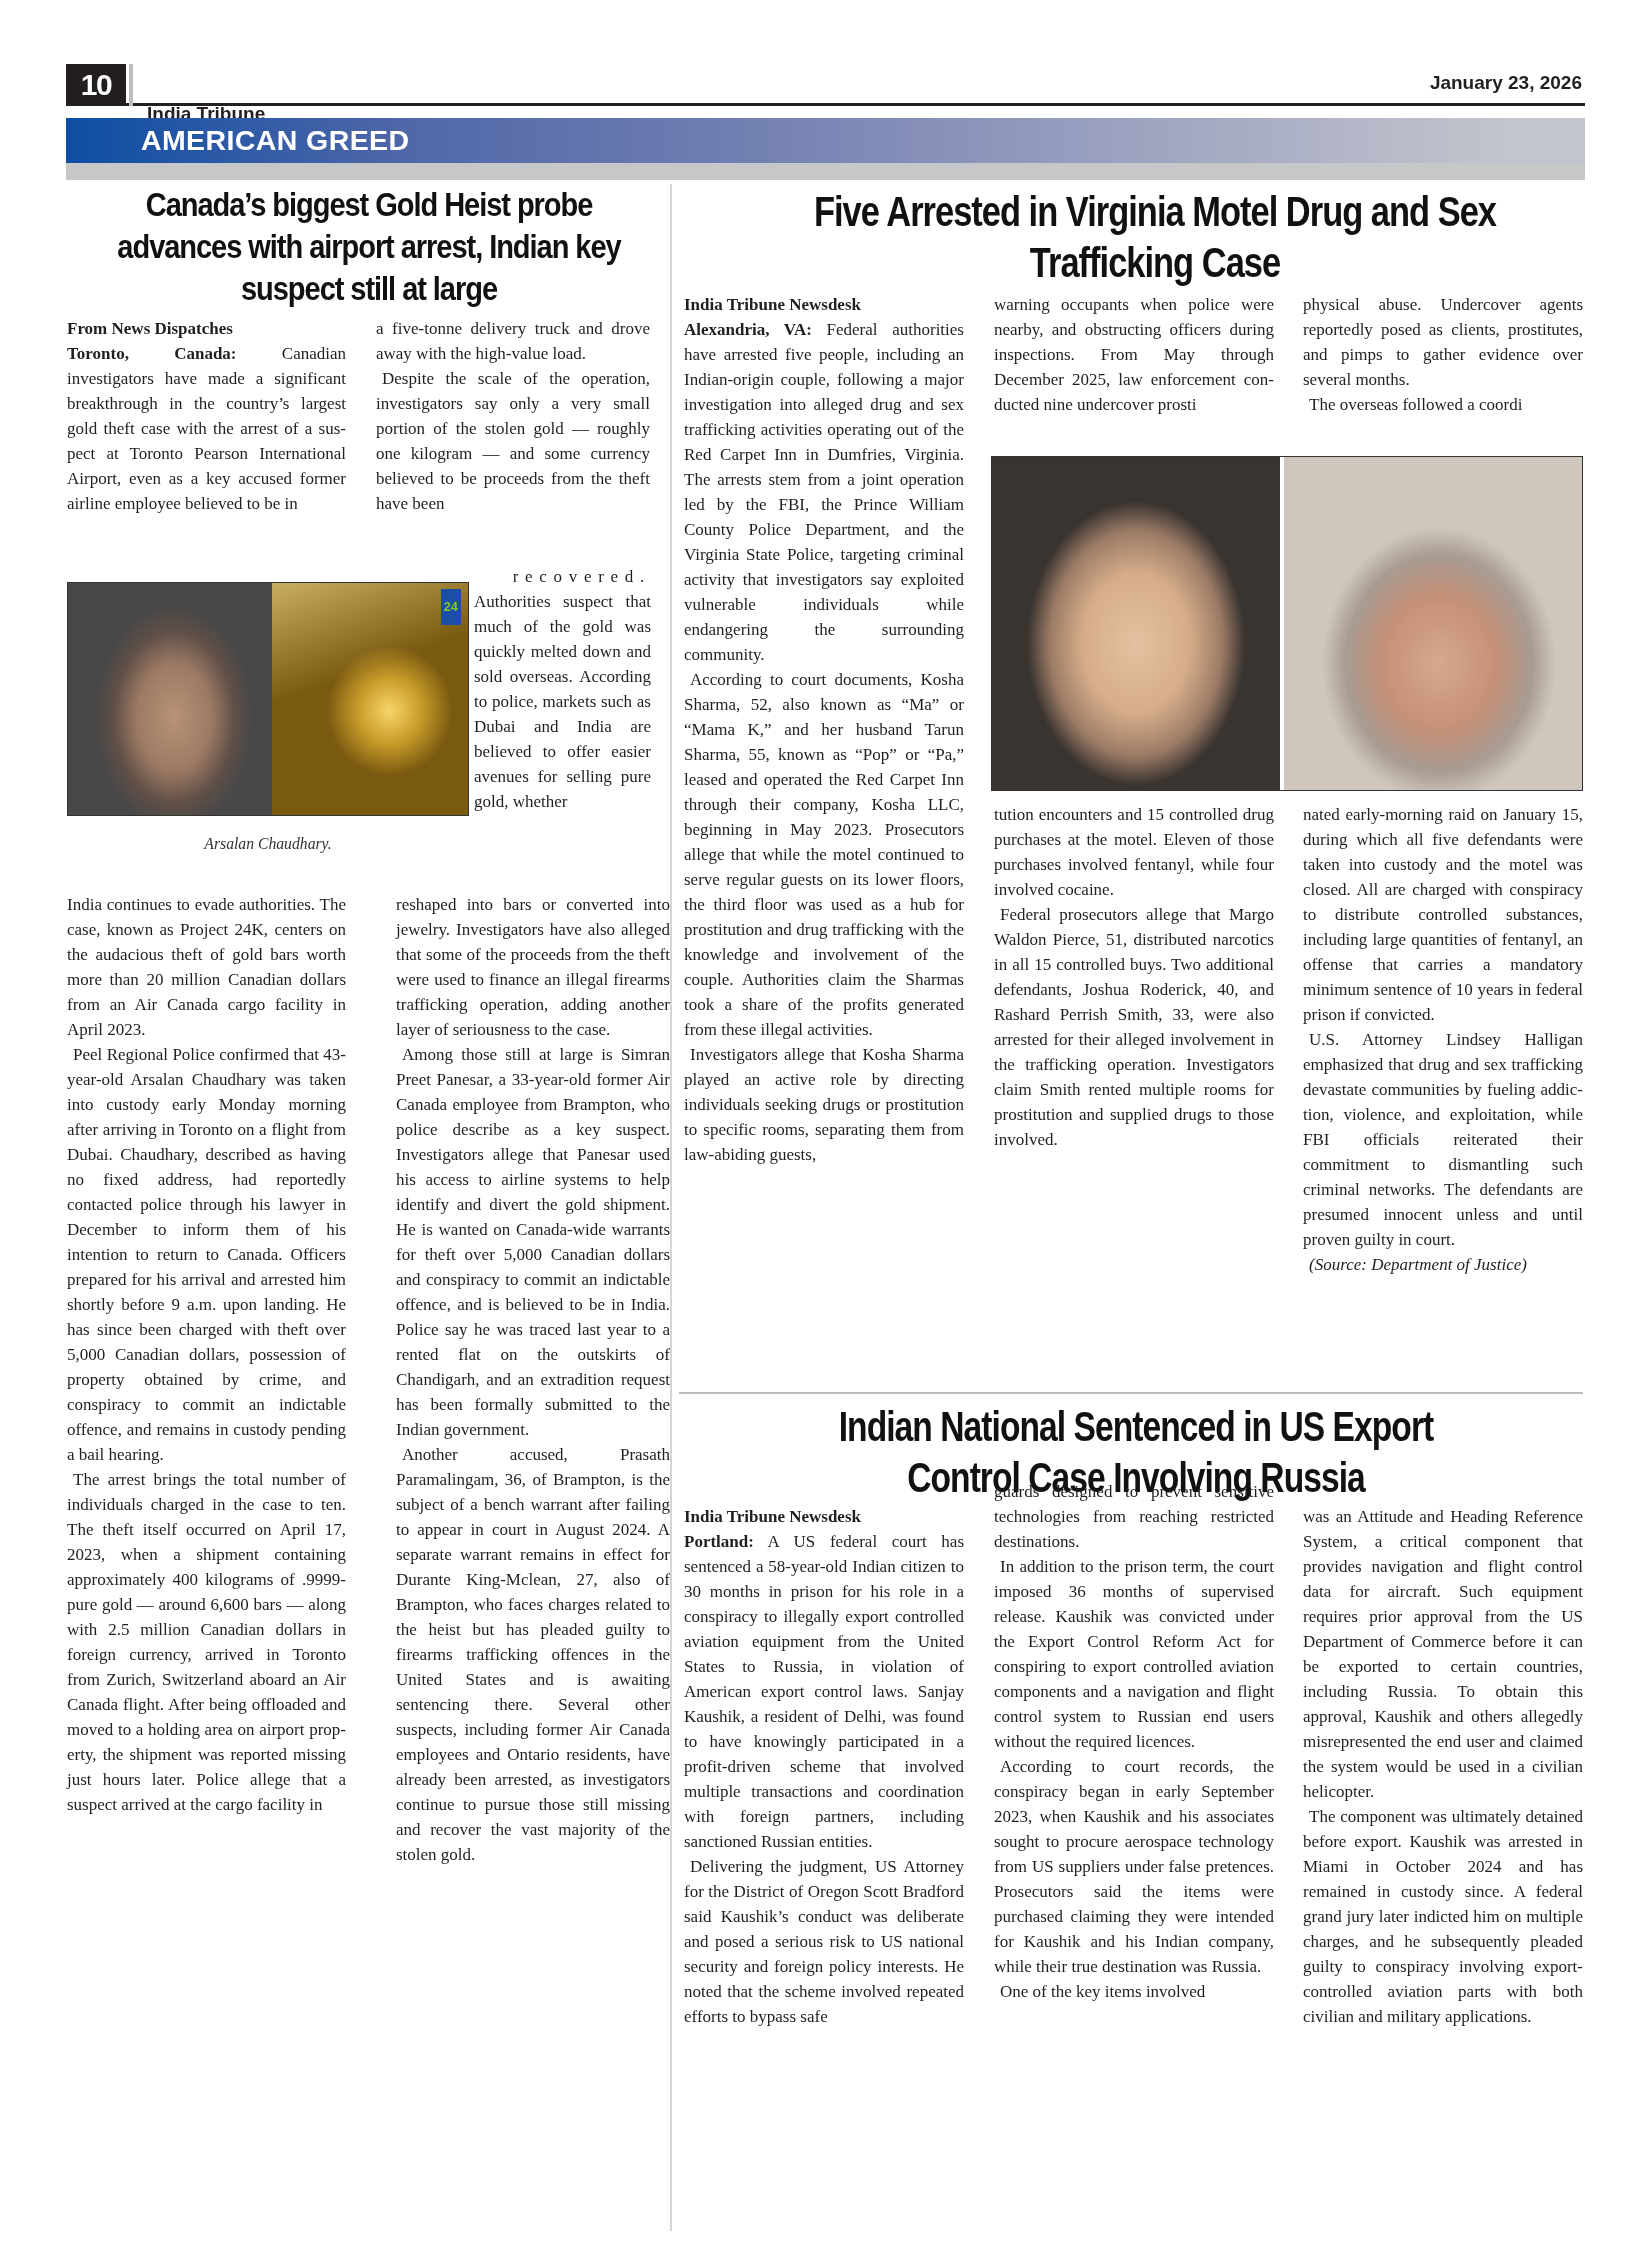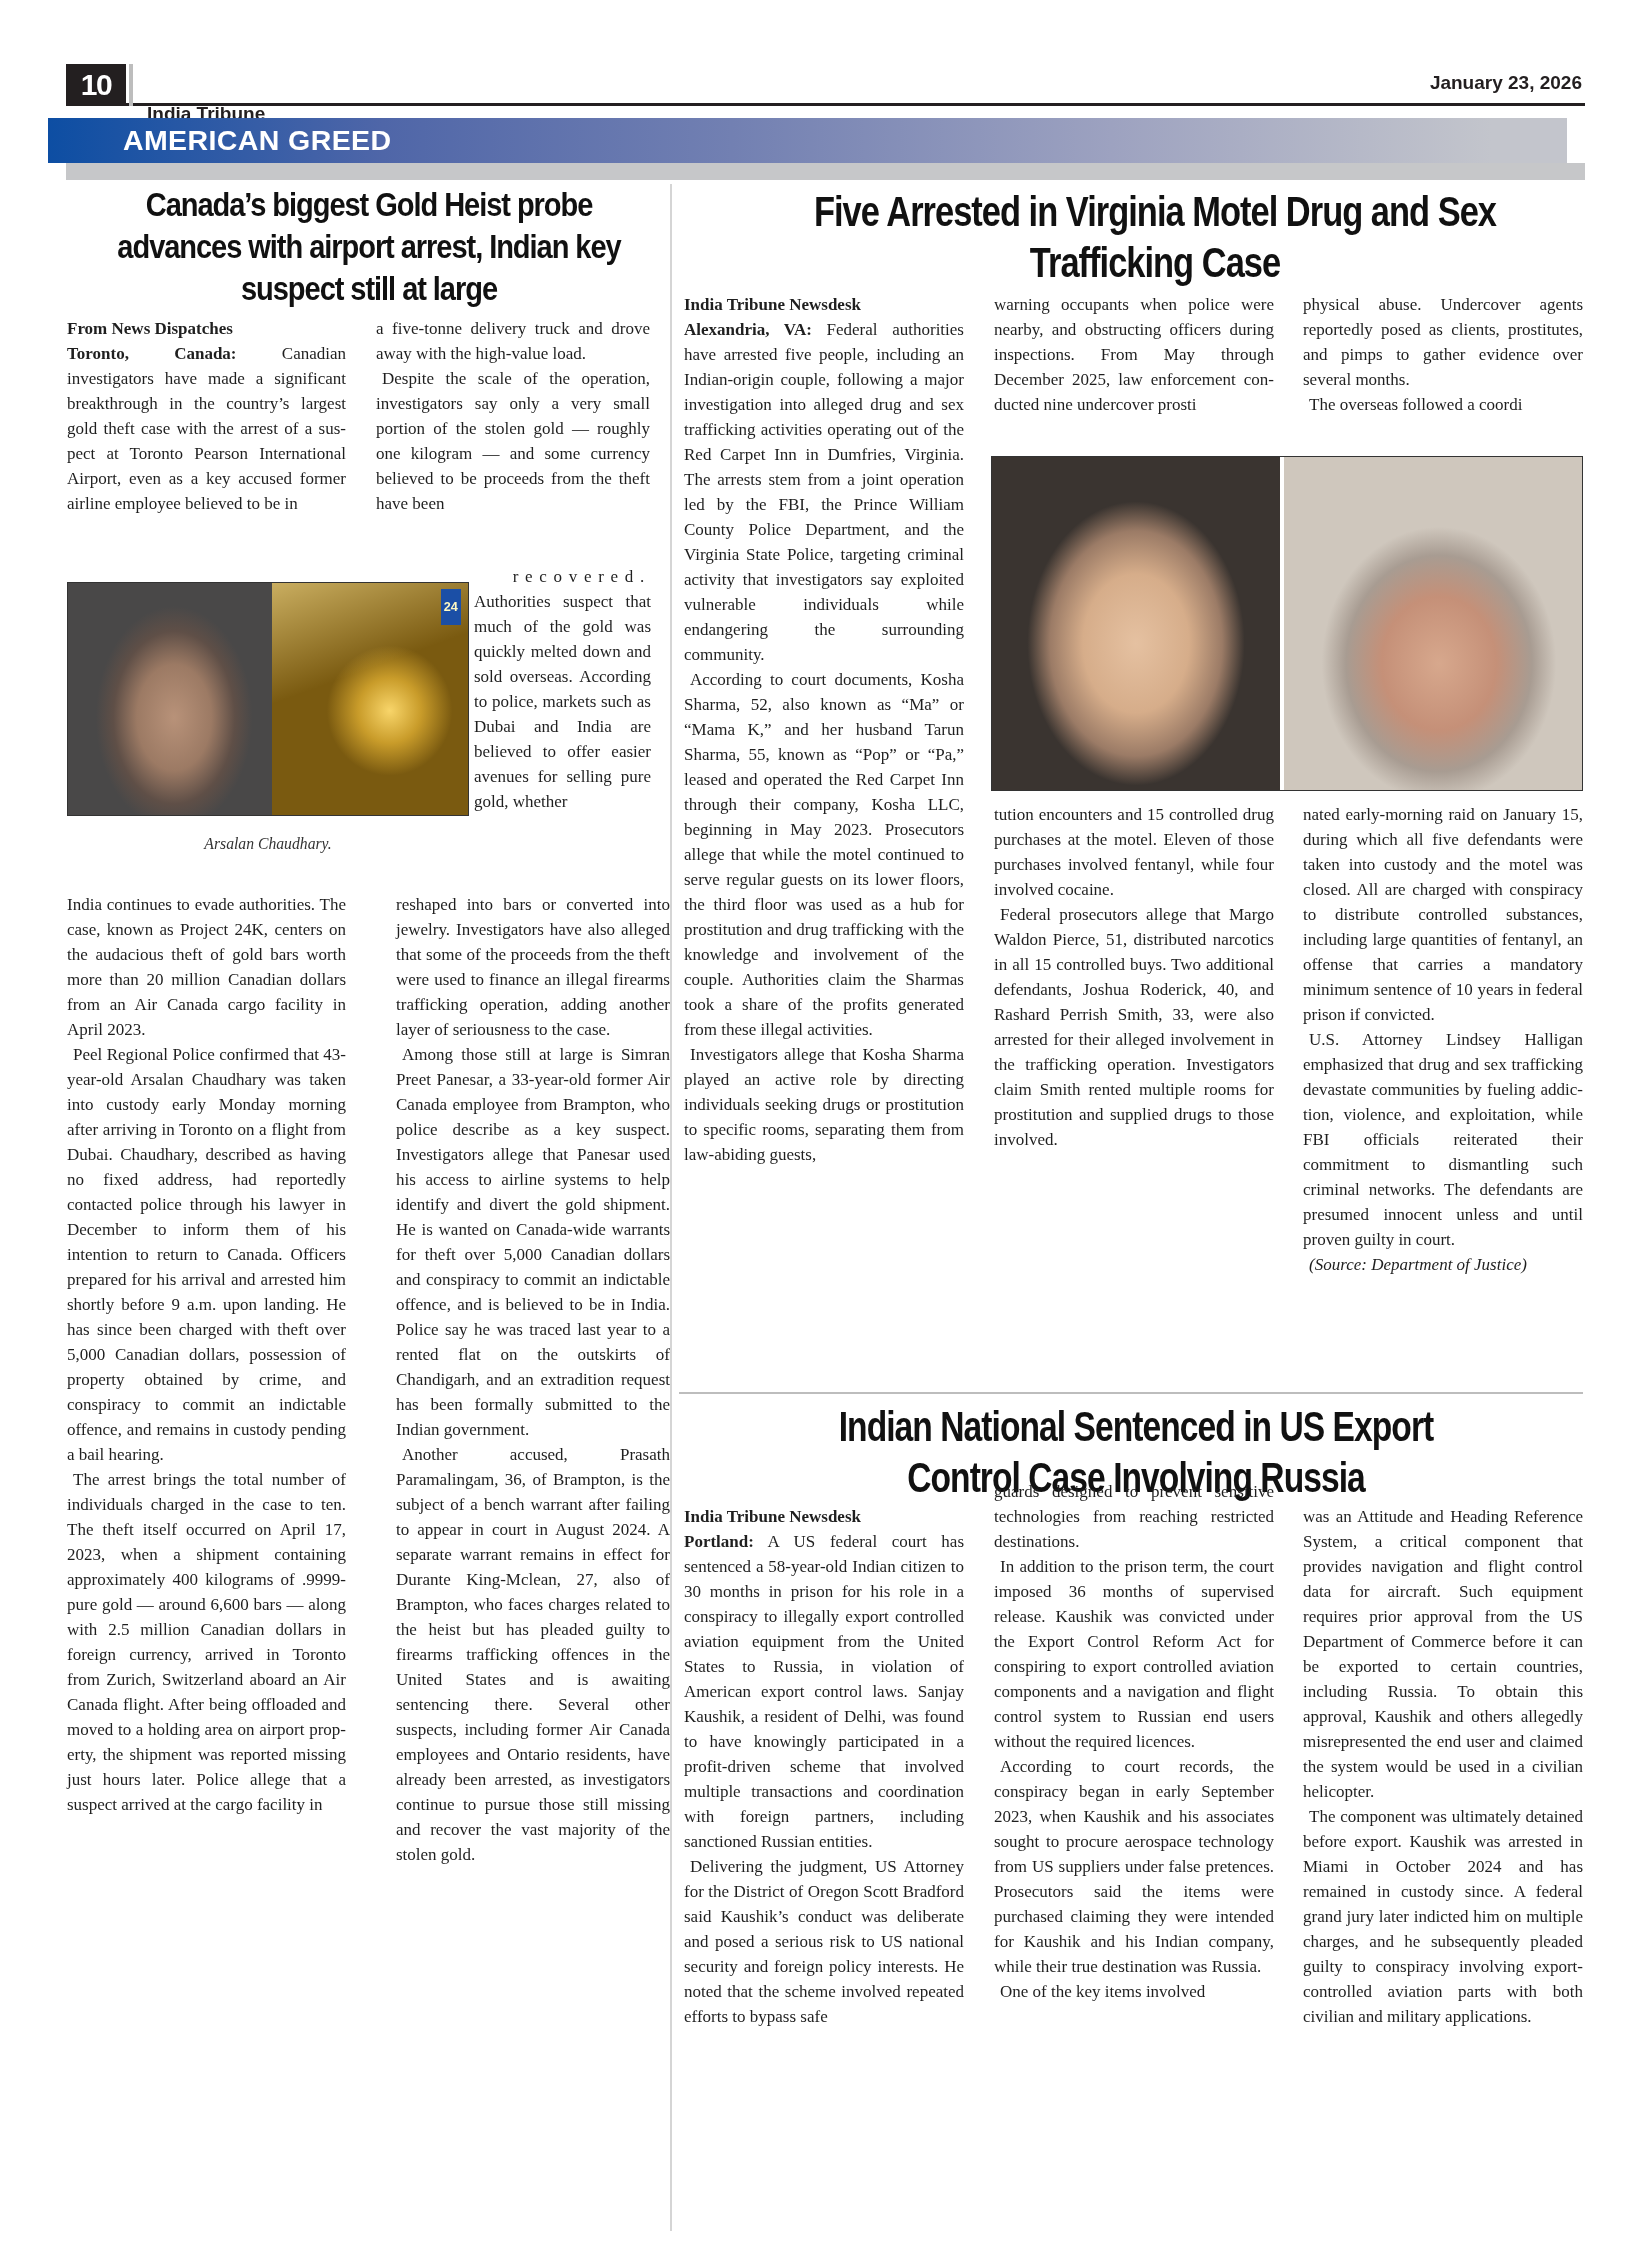--- a/index.html
+++ b/index.html
@@ -7,21 +7,21 @@
   body { position: relative; font-family: "Liberation Serif", "DejaVu Serif", serif; color: #1c1c1c; }
 
   
   .masthead { position: absolute; left: 66px; top: 64px; width: 1519px; height: 42px; border-bottom: 3.7px solid #231f20; }
   .page-num { position: absolute; left: 0; top: 0; width: 60px; height: 42px; background: #231f20; color: #fff;
     font-family: "Liberation Sans", sans-serif; font-weight: bold; font-size: 30px; line-height: 42px; text-align: center; letter-spacing: -1.5px; }
   .page-num-rule { position: absolute; left: 63px; top: 0; width: 3.7px; height: 42px; background: #bdbdbd; }
   .pub-name { position: absolute; left: 81px; top: 7.5px; font-family: "Liberation Sans", sans-serif; font-weight: bold; font-size: 19px; color: #231f20; margin-top: 31px; }
   .pub-date { position: absolute; right: 3px; top: 7.5px; font-family: "Liberation Sans", sans-serif; font-weight: bold; font-size: 19px; color: #231f20; }
 
-  .section-band { position: absolute; left: 48px; top: 118px; width: 1519px; height: 45px;
+  .section-band { position: absolute; left: 66px; top: 118px; width: 1519px; height: 45px;
     background: linear-gradient(90deg, #0d4ea3 0%, #4f66a8 22%, #7280b2 45%, #9da2c0 70%, #c3c5cc 95%); padding-left: 12px; }
   .section-title { position: absolute; left: 75px; top: 6px; font-family: "Liberation Sans", sans-serif; font-weight: bold; font-size: 28.5px; color: #ffffff; letter-spacing: 0.4px; }
   .section-strip { position: absolute; left: 66px; top: 163px; width: 1519px; height: 16.5px; background: #c6c7c9; }
 
   
   .headline { position: absolute; font-family: "Liberation Sans", sans-serif; font-weight: bold; color: #111;
     text-align: center; letter-spacing: -1.2px; transform-origin: center top; }
   .hl-gold { left: 69px; top: 184px; width: 600px; font-size: 33px; line-height: 42px; transform: scaleX(0.88); }
   .hl-motel { left: 720px; top: 186px; width: 870px; font-size: 42px; line-height: 51px; transform: scaleX(0.82); }
   .hl-export { left: 690px; top: 1401px; width: 892px; font-size: 42px; line-height: 51px; transform: scaleX(0.80); }
@@ -40,21 +40,21 @@
   
   .photo { position: absolute; overflow: hidden; border: 0.7px solid #333; }
   .photo-split { position: absolute; top: 0; bottom: 0; }
   .caption { position: absolute; font-style: italic; font-size: 15.7px; color: #333; text-align: center; }
 
   .img-arsalan { background: radial-gradient(ellipse 48% 60% at 52% 58%, #b89279 0%, #9c7a64 38%, #5f4f47 62%, #494848 80%), #5b5b5b; }
   .img-gold { background:
       linear-gradient(160deg, rgba(255,230,150,0.6) 0%, rgba(0,0,0,0) 40%),
       radial-gradient(ellipse 40% 35% at 60% 55%, #f8d56a 0%, #c99c2a 40%, #7a5a10 80%),
       linear-gradient(180deg, #c9a84a 0%, #a7802a 60%, #3c2c0a 100%); }
-  .news24 { position: absolute; right: 7.5px; top: 6px; width: 19.5px; height: 36px; background: #1b4fa6; color: #fef9c3;
+  .news24 { position: absolute; right: 7.5px; top: 6px; width: 19.5px; height: 36px; background: #1b4fa6; color: #84cc16;
     font-family: "Liberation Sans", sans-serif; font-weight: bold; font-size: 12.7px; text-align: center; line-height: 36px; }
   .img-kosha { background: radial-gradient(ellipse 46% 52% at 50% 56%, #e5c1a1 0%, #d6ad8a 40%, #9b7b66 65%, #3a3430 82%), #b8b8b8; }
   .img-tarun { background: radial-gradient(ellipse 48% 50% at 52% 62%, #d7a88d 0%, #c59078 40%, #a89c92 65%, #cfc7bd 82%), #d4cec7; }
 </style>
 </head>
 <body>
 
 <div class="masthead">
   <div class="page-num">10</div>
   <div class="page-num-rule"></div>

